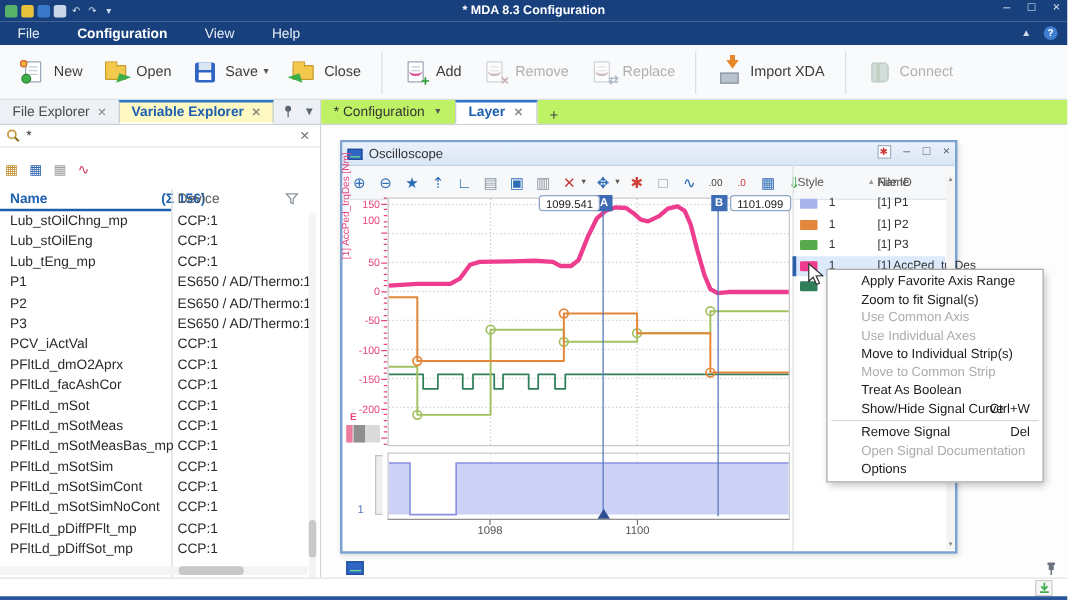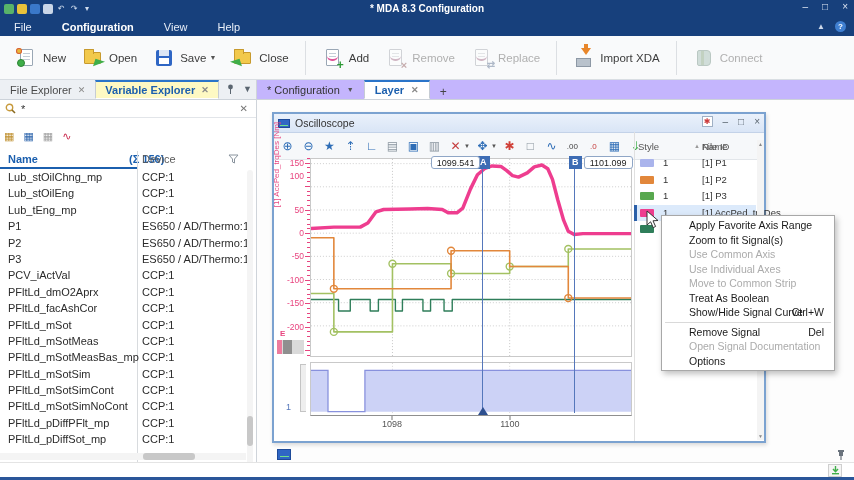--- a/index.html
+++ b/index.html
@@ -86,21 +86,21 @@
   .vr-name { position:absolute; left:8px; top:1px; white-space:nowrap; }
   .vr-dev { position:absolute; left:142px; top:1px; white-space:nowrap; }
 
   .lp-vscroll { position:absolute; right:3px; top:90px; width:6px; height:358px; background:#f4f4f4; border-radius:3px; }
   .lp-vthumb { position:absolute; left:0; top:246px; width:6px; height:30px; background:#c8c8c8; border-radius:3px; }
   .lp-hscroll { position:absolute; left:0; bottom:2px; width:246px; height:7px; background:#f4f4f4; }
   .lp-hthumb { position:absolute; left:143px; top:0; width:52px; height:7px; background:#c8c8c8; border-radius:3px; }
 
   
   .workspace { position:absolute; left:257px; top:80px; width:597px; height:382px; background:#fdfdfd; }
-  .ws-tabstrip { position:absolute; left:0; top:0; width:100%; height:20px; background:#c4b5fd; border-bottom:1px solid #cdd3da; display:flex; align-items:flex-end; }
+  .ws-tabstrip { position:absolute; left:0; top:0; width:100%; height:20px; background:#bef264; border-bottom:1px solid #cdd3da; display:flex; align-items:flex-end; }
   .ws-tab { height:19px; display:flex; align-items:center; gap:7px; padding:0 10px; font-size:11px; color:#333; }
   .ws-tab .caret { font-size:7px; color:#555; }
   .ws-tab.active { background:#fff; color:#1b5fae; font-weight:bold; border:1px solid #c6ccd4; border-bottom:1px solid #fff; border-top:2px solid #2a74c9; }
   .ws-plus { font-size:12px; color:#444; padding:0 10px; }
 
   
   .osc { position:absolute; left:272px; top:112px; width:494px; height:331px; background:#fff; border:2px solid #7ba2d0; box-shadow:1px 2px 4px rgba(0,0,0,.15); }
   .osc-titlebar { position:absolute; left:0; top:0; width:100%; height:19px; background:linear-gradient(#eaf1fb,#d9e5f6); display:flex; align-items:center; border-bottom:1px solid #c3d2e8; }
   .osc-ico { width:12px; height:9px; margin:0 5px 0 4px; background:#2f66c4; border:1px solid #1d4a99; position:relative; }
   .osc-ico:before { content:""; position:absolute; left:1px; top:2px; width:8px; height:3px; border-bottom:1.5px solid #6fe08a; }
@@ -610,20 +610,21 @@
 <div class="sig-vscroll">
   <span class="up">▲</span>
   <span class="down">▼</span>
 </div>
 
 <div class="ctx-menu" id="ctx-menu">
     <div class="ctx-item">Apply Favorite Axis Range</div>
     <div class="ctx-item">Zoom to fit Signal(s)</div>
     <div class="ctx-item disabled">Use Common Axis</div>
     <div class="ctx-item disabled">Use Individual Axes</div>
+    <div class="ctx-item">Move to Individual Strip(s)</div>
     <div class="ctx-item disabled">Move to Common Strip</div>
     <div class="ctx-item">Treat As Boolean</div>
     <div class="ctx-item">Show/Hide Signal Curve<span class="sc">Ctrl+W</span></div>
     <div class="ctx-sep"></div>
     <div class="ctx-item">Remove Signal<span class="sc">Del</span></div>
     <div class="ctx-item disabled">Open Signal Documentation</div>
     <div class="ctx-item">Options</div>
   </div>
 
 <svg class="mouse-cursor" width="13" height="19" viewBox="0 0 13 19">

